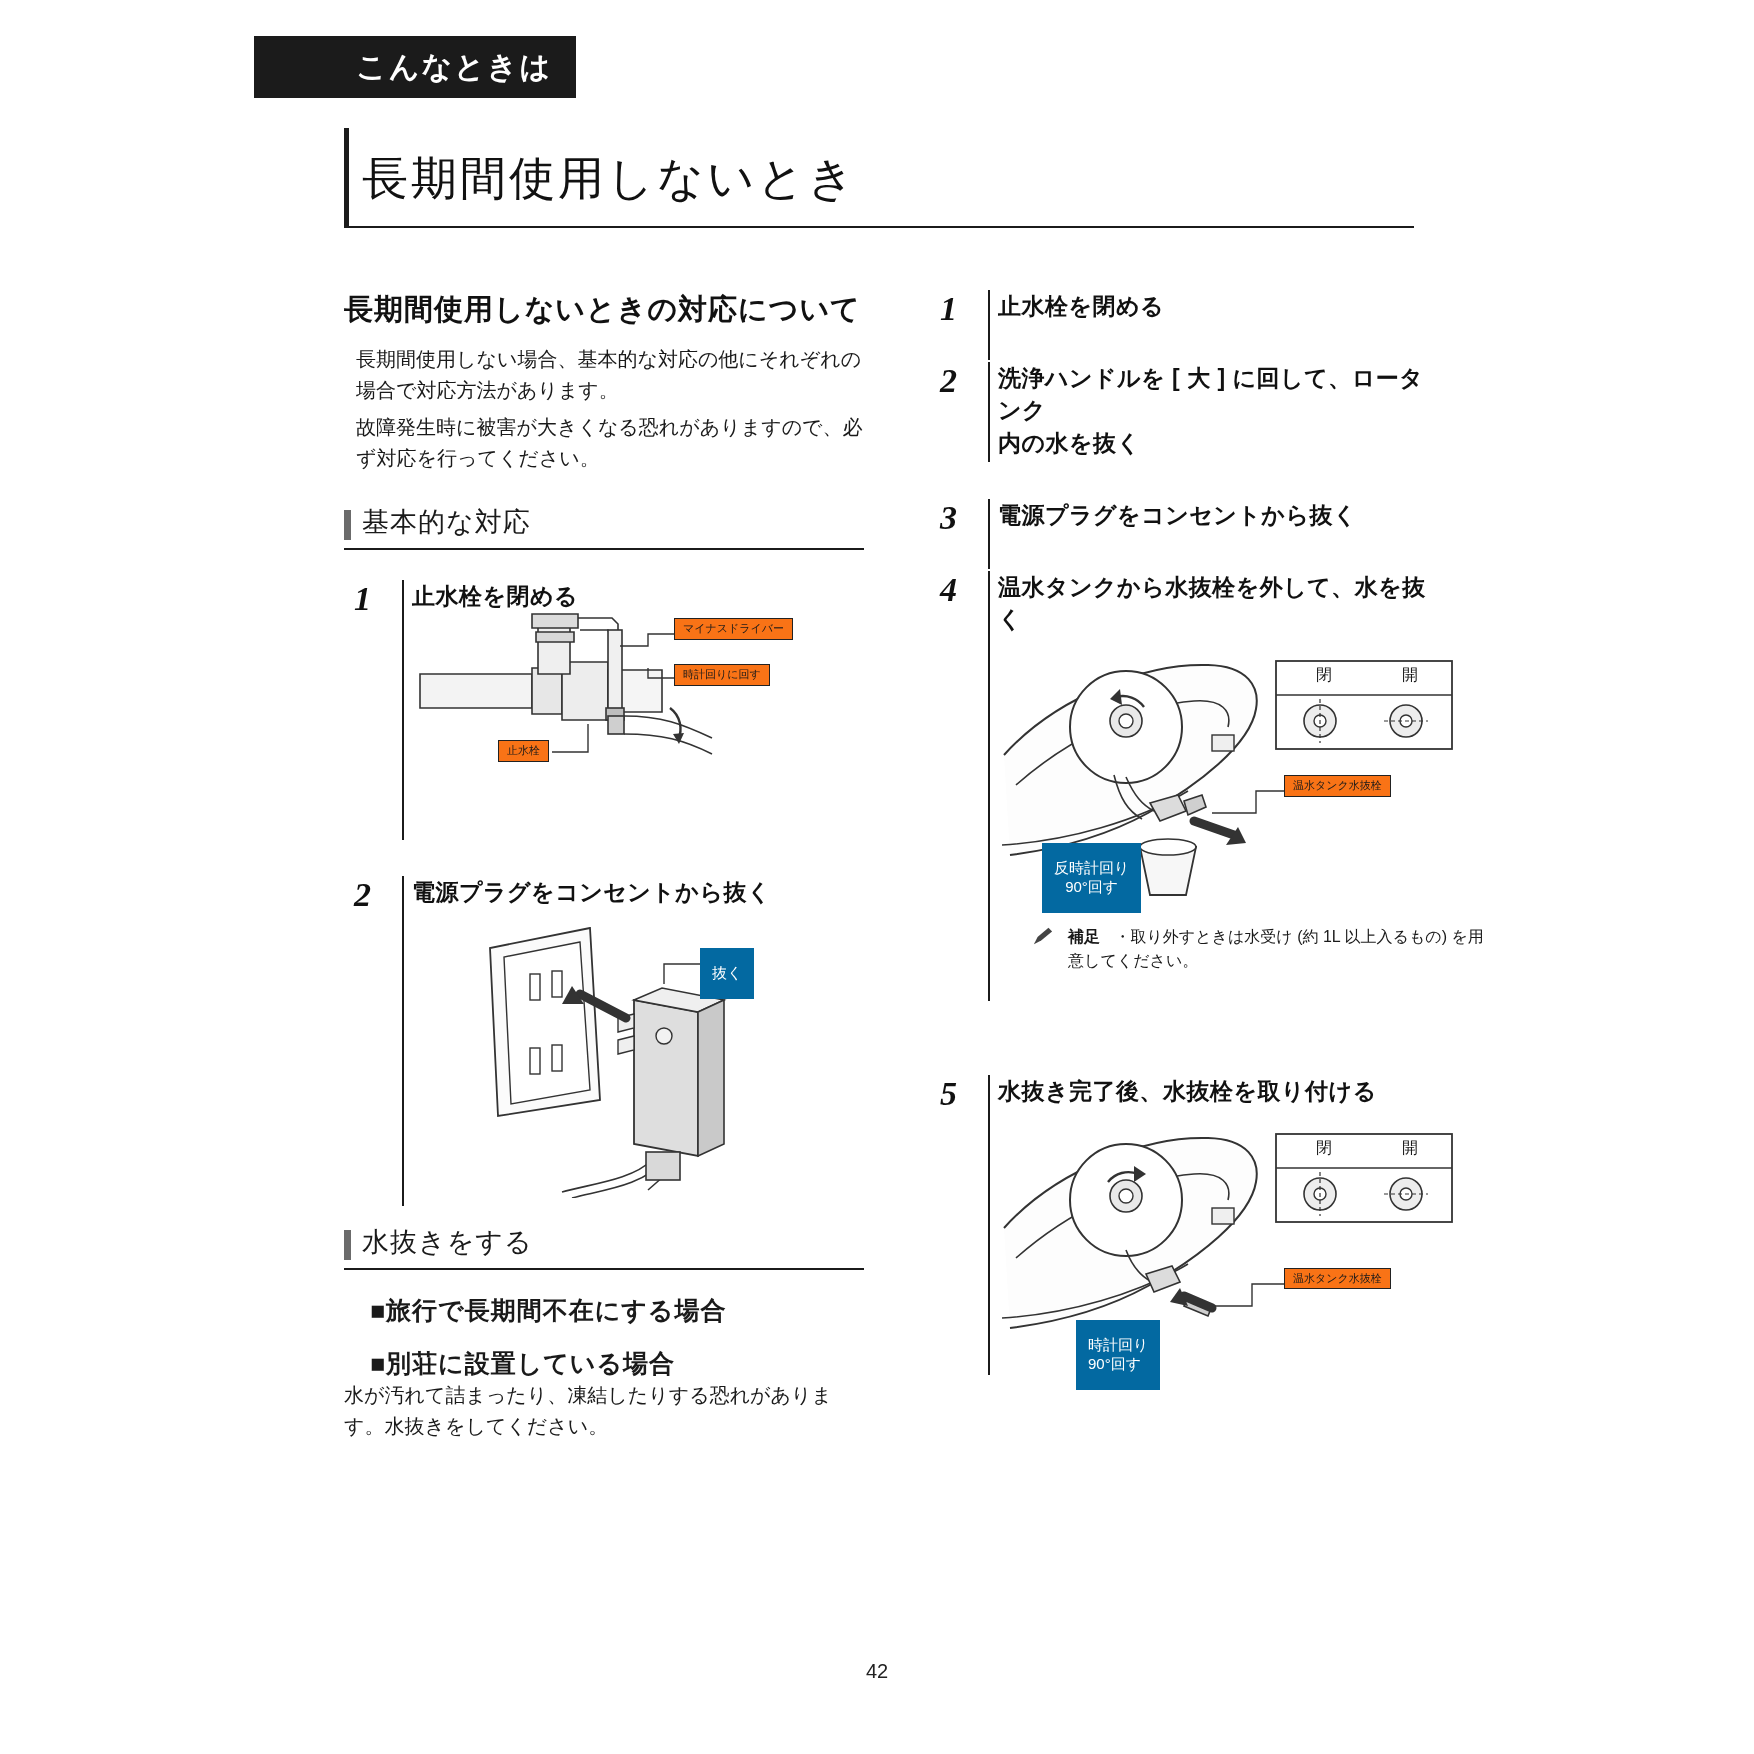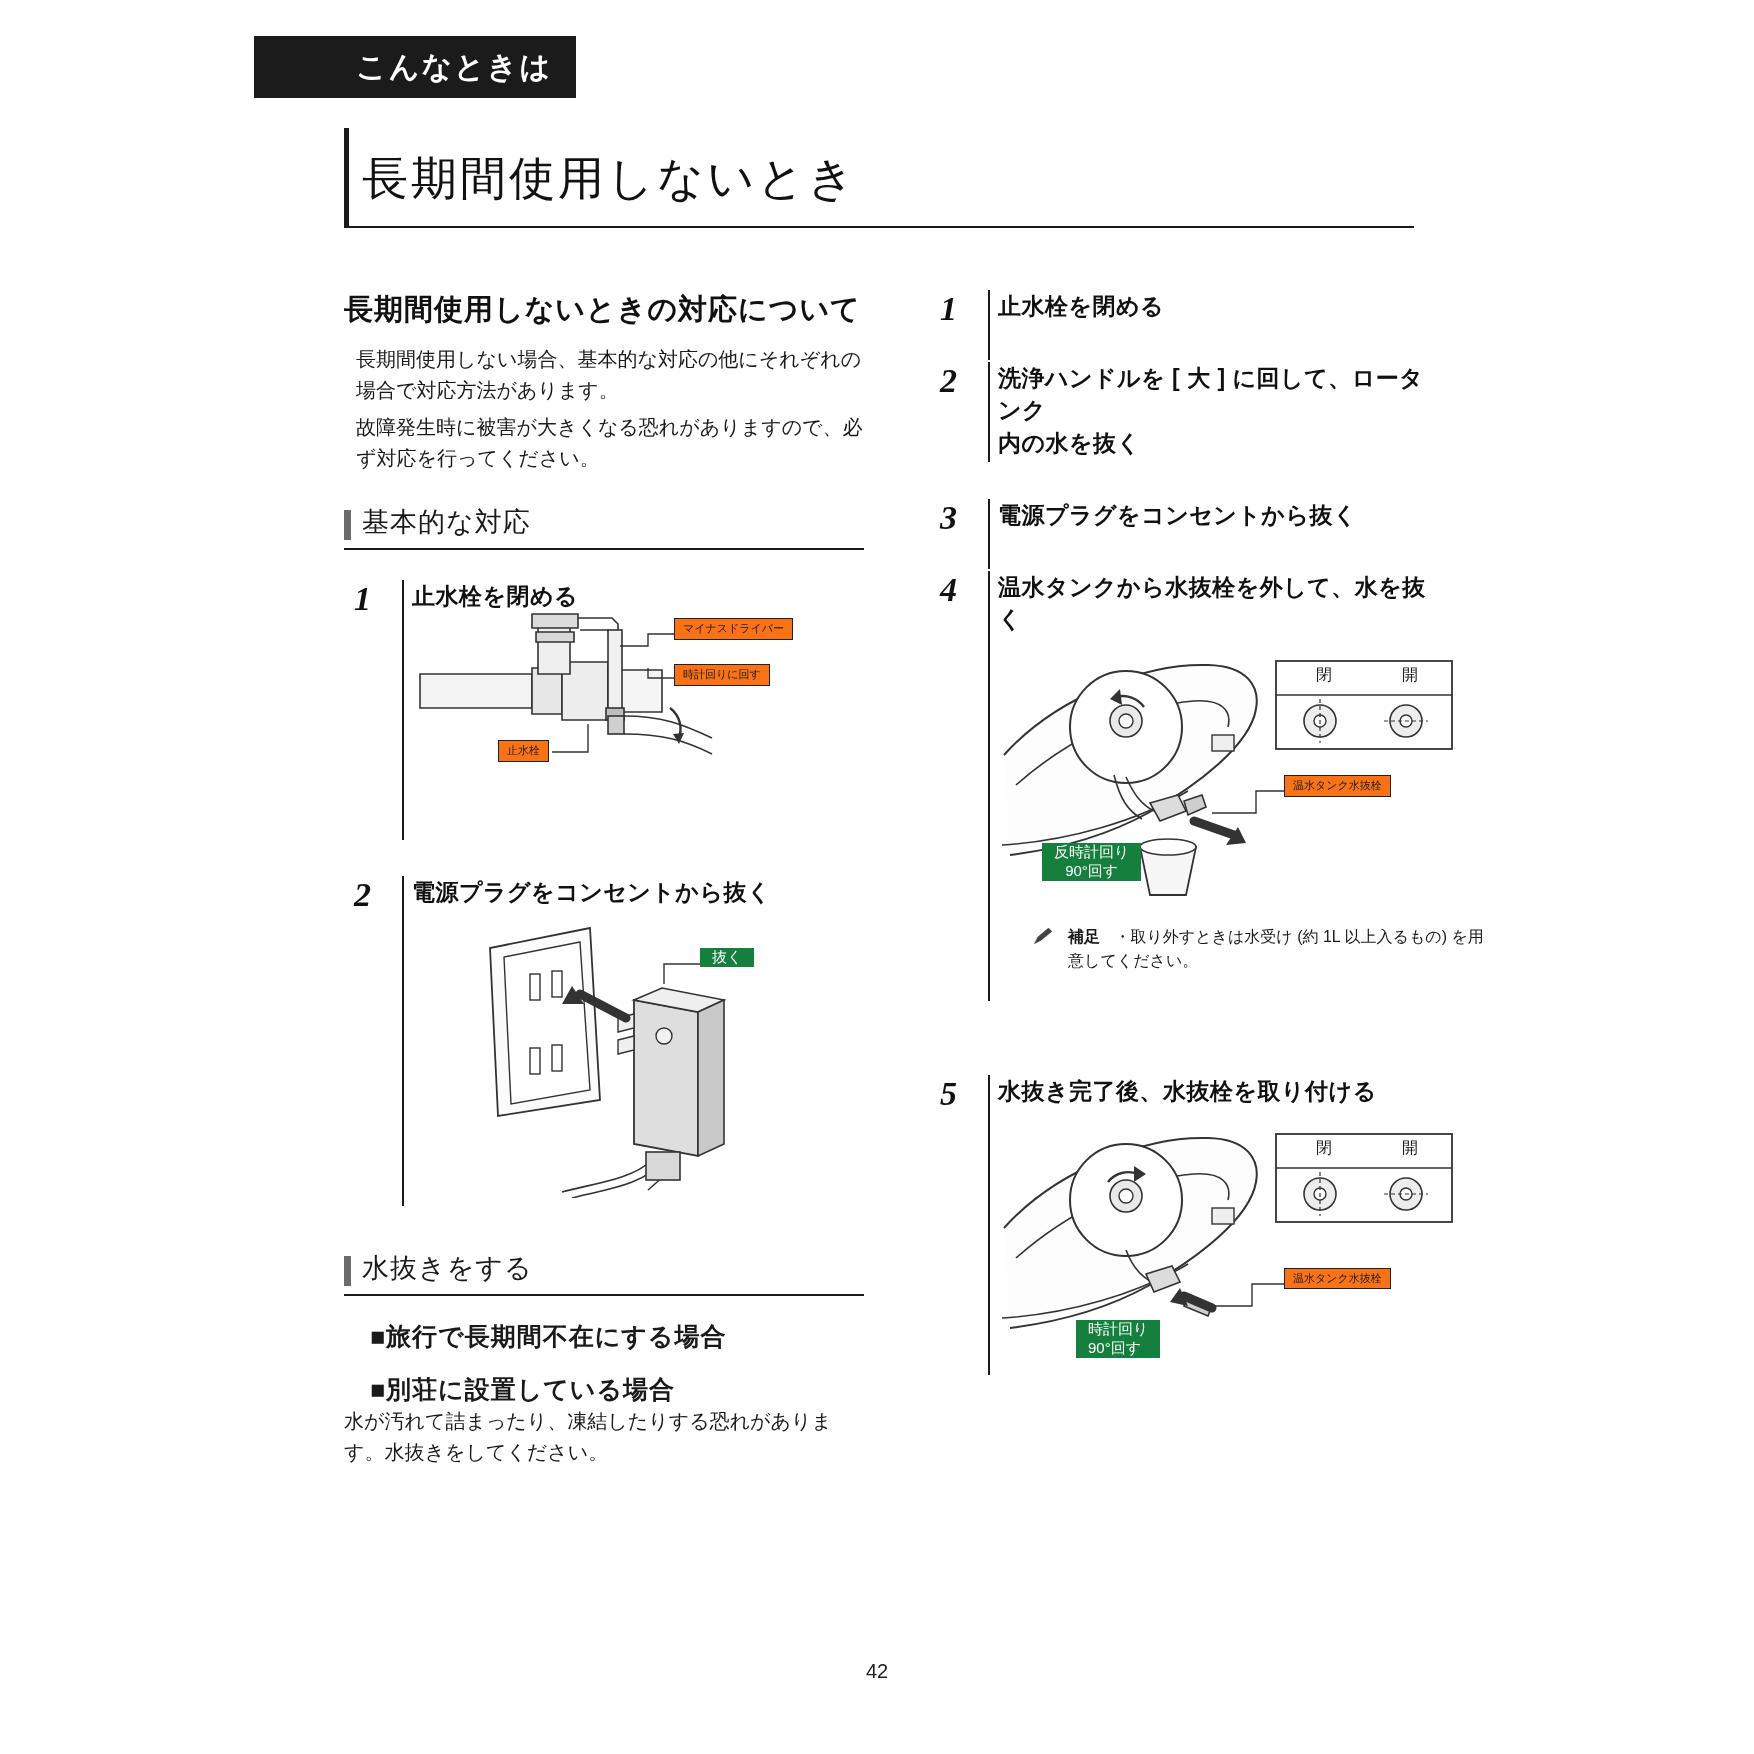--- a/index.html
+++ b/index.html
@@ -162,24 +162,24 @@
     display: inline-block;
     border: 1.5px solid #222;
     background: #f97316;
     font-size: 11px;
     padding: 3px 8px;
     line-height: 1.25;
     white-space: pre-line;
   }
   .callout-dark {
     display: inline-block;
-    background: #15803d;
+    background: #0369a1;
     color: #fff;
     font-size: 15px;
-    padding: 0 12px;
+    padding: 16px 12px;
   }
 
   
   .bullet {
     font-size: 25px;
     font-weight: bold;
     margin: 20px 0 0 26px;
     letter-spacing: 1px;
   }
 
@@ -317,21 +317,21 @@
           <path d="M240 252 C220 272 178 276 150 284" fill="none" stroke="#333" stroke-width="1.6"></path>
           <path d="M252 252 C232 278 190 282 160 290" fill="none" stroke="#333" stroke-width="1.6"></path>
           <rect x="234" y="244" width="34" height="28" fill="#d9d9d9" stroke="#333" stroke-width="1.6"></rect>
 
           <path d="M252 76 L252 56 L290 56" fill="none" stroke="#333" stroke-width="1.4"></path>
         </svg>
         <div class="callout-dark" style="position:absolute; left:288px; top:40px;">抜く</div>
       </div>
     </div>
 
-    <div class="sub-head" style="margin-top:46px;">
+    <div class="sub-head" style="margin-top:20px;">
       <div class="bar"></div>
       <div class="txt">水抜きをする</div>
       <div class="rule"></div>
     </div>
 
     <div class="bullet">■旅行で長期間不在にする場合</div>
     <div class="bullet">■別荘に設置している場合</div>
 
     <p class="body-text" style="padding-left:0;">水が汚れて詰まったり、凍結したりする恐れがあります。水抜きをしてください。</p>
   </div>

